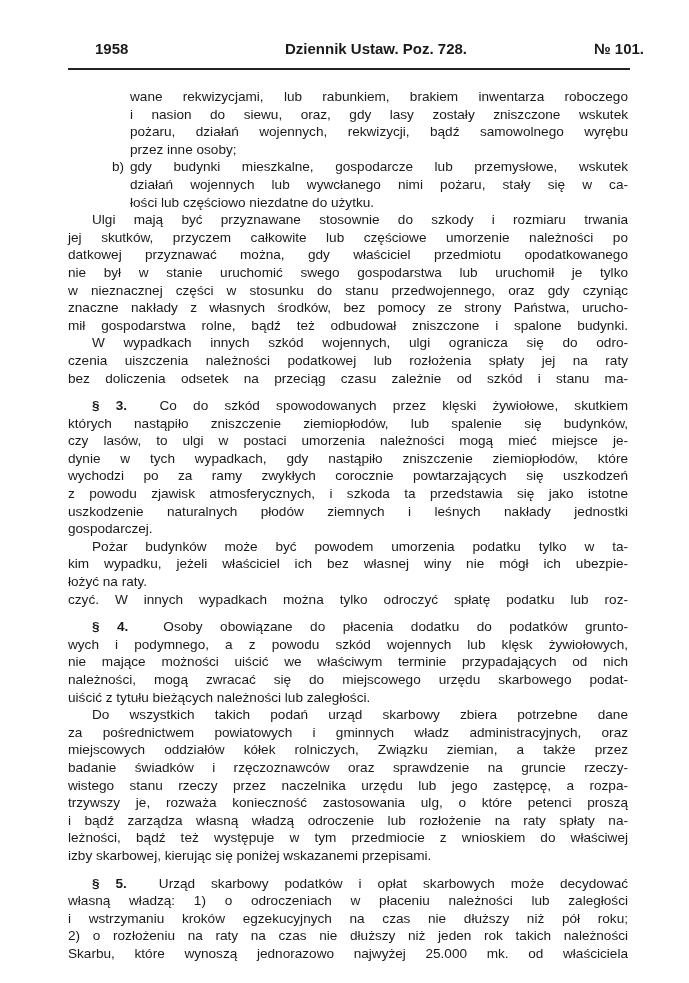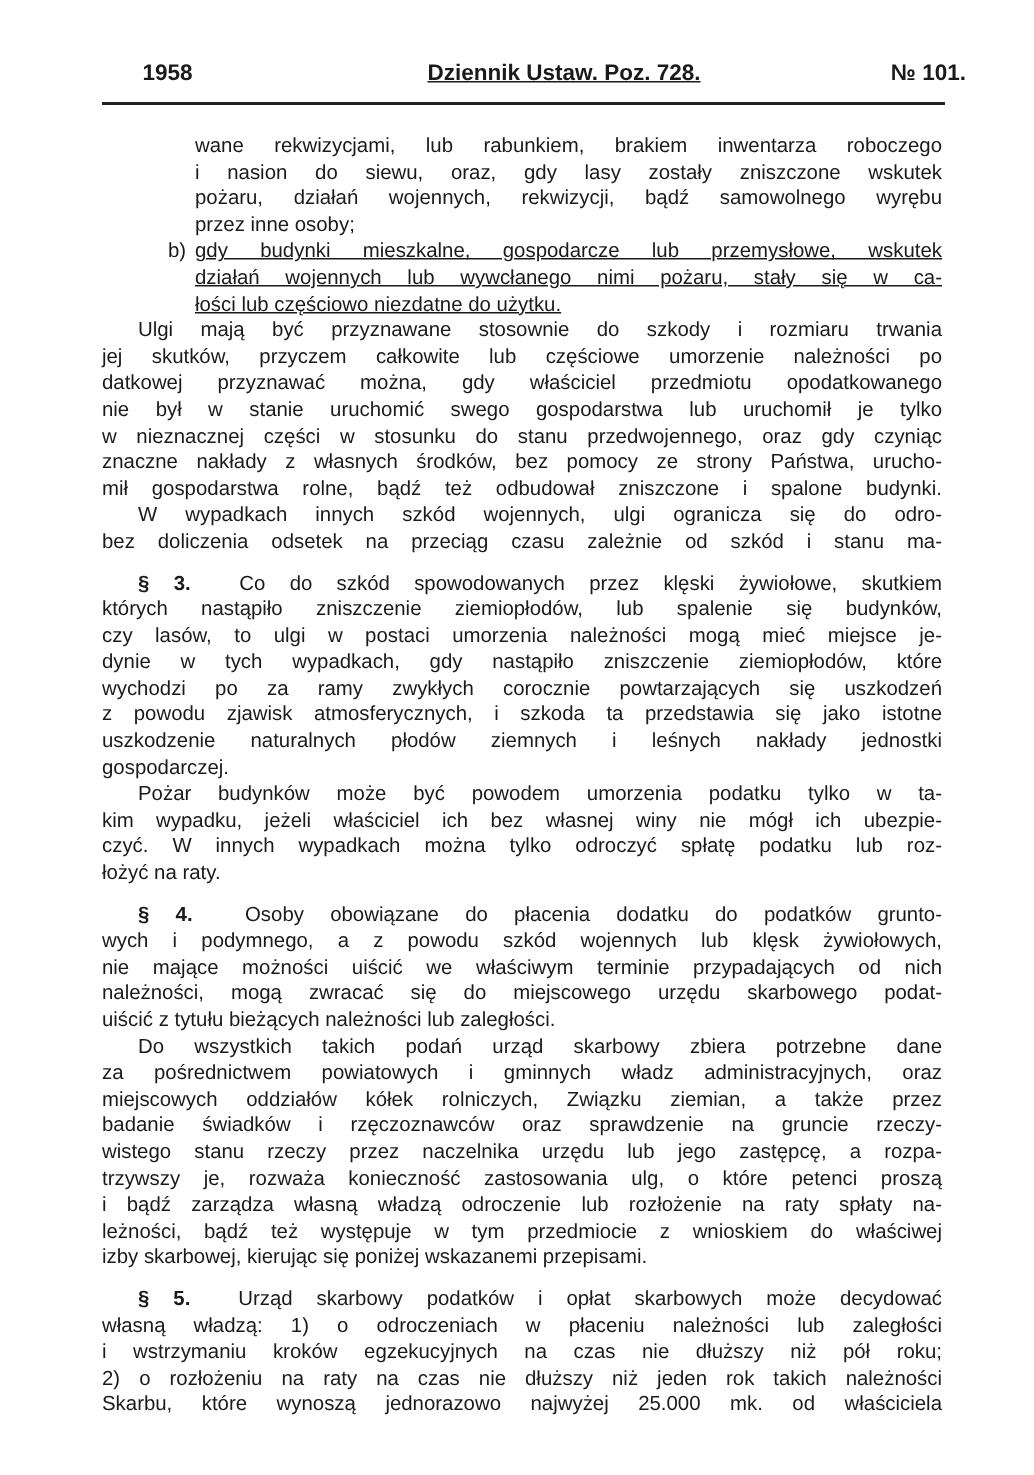--- a/index.html
+++ b/index.html
@@ -8,21 +8,21 @@
     font-family: "Liberation Sans", "DejaVu Sans", sans-serif;
     color: #1a1a1a;
   }
   .header {
     position: absolute; left: 58px; top: 36px; width: 570px; height: 24px;
     font-size: 15px; font-weight: bold; letter-spacing: 0px;
     font-family: "Liberation Sans Narrow", "Liberation Sans", sans-serif;
     margin-left: 32px;
   }
   .header .year { position: absolute; left: 5px; top: 4px; }
-  .header .title { position: absolute; left: 195px; top: 4px; font-weight: bold; text-decoration: underline; }
+  .header .title { position: absolute; left: 195px; top: 4px; font-weight: bold; }
   .header .issue { position: absolute; right: 16px; top: 4px; }
   .rule {
     position: absolute; left: 68px; top: 68px; width: 562px; height: 2px;
     background: #222;
   }
   .body-text {
     position: absolute; left: 68px; top: 88px; width: 560px;
     font-size: 13.6px; line-height: 17.6px;
   }
   .ind-list { padding-left: 62px; }
@@ -46,57 +46,58 @@
 
   <div class="ind-list">
     <span class="line">wane rekwizycjami, lub rabunkiem, brakiem inwentarza roboczego</span>
     <span class="line">i nasion do siewu, oraz, gdy lasy zostały zniszczone wskutek</span>
     <span class="line">pożaru, działań wojennych, rekwizycji, bądź samowolnego wyrębu</span>
     <span class="line end">przez inne osoby;</span>
   </div>
 
   <div class="ind-b" style="position:relative;">
     <span style="position:absolute; left:44px; top:0;">b)</span>
-    <div style="padding-left:18px;text-decoration:underline;">
+    <div style="padding-left:18px;">
       <span class="line">gdy budynki mieszkalne, gospodarcze lub przemysłowe, wskutek</span>
       <span class="line">działań wojennych lub wywcłanego nimi pożaru, stały się w ca-</span>
       <span class="line end">łości lub częściowo niezdatne do użytku.</span>
     </div>
   </div>
 
   <div>
     <span class="line" style="padding-left:24px;">Ulgi mają być przyznawane stosownie do szkody i rozmiaru trwania</span>
     <span class="line">jej skutków, przyczem całkowite lub częściowe umorzenie należności po</span>
     <span class="line">datkowej przyznawać można, gdy właściciel przedmiotu opodatkowanego</span>
     <span class="line">nie był w stanie uruchomić swego gospodarstwa lub uruchomił je tylko</span>
     <span class="line">w nieznacznej części w stosunku do stanu przedwojennego, oraz gdy czyniąc</span>
     <span class="line">znaczne nakłady z własnych środków, bez pomocy ze strony Państwa, urucho-</span>
     <span class="line">mił gospodarstwa rolne, bądź też odbudował zniszczone i spalone budynki.</span>
   </div>
 
   <div>
     <span class="line" style="padding-left:24px;">W wypadkach innych szkód wojennych, ulgi ogranicza się do odro-</span>
+    <span class="line">czenia uiszczenia należności podatkowej lub rozłożenia spłaty jej na raty</span>
     <span class="line">bez doliczenia odsetek na przeciąg czasu zależnie od szkód i stanu ma-</span>
   </div>
 
   <div class="gap"></div>
 
   <div>
     <span class="line" style="padding-left:24px;"><b class="sec">§ 3.</b>&nbsp; <span>Co do szkód spowodowanych przez klęski żywiołowe, skutkiem</span></span>
     <span class="line">których nastąpiło zniszczenie ziemiopłodów, lub spalenie się budynków,</span>
     <span class="line">czy lasów, to ulgi w postaci umorzenia należności mogą mieć miejsce je-</span>
     <span class="line">dynie w tych wypadkach, gdy nastąpiło zniszczenie ziemiopłodów, które</span>
     <span class="line">wychodzi po za ramy zwykłych corocznie powtarzających się uszkodzeń</span>
     <span class="line">z powodu zjawisk atmosferycznych, i szkoda ta przedstawia się jako istotne</span>
     <span class="line">uszkodzenie naturalnych płodów ziemnych i leśnych nakłady jednostki</span>
     <span class="line end">gospodarczej.</span>
     <span class="line" style="padding-left:24px;">Pożar budynków może być powodem umorzenia podatku tylko w ta-</span>
     <span class="line">kim wypadku, jeżeli właściciel ich bez własnej winy nie mógł ich ubezpie-</span>
+    <span class="line end">łożyć na raty.</span>
     <span class="line">czyć. W innych wypadkach można tylko odroczyć spłatę podatku lub roz-</span>
-    <span class="line end">łożyć na raty.</span>
   </div>
 
   <div class="gap"></div>
 
   <div>
     <span class="line" style="padding-left:24px;"><b class="sec">§ 4.</b>&nbsp; <span>Osoby obowiązane do płacenia dodatku do podatków grunto-</span></span>
     <span class="line">wych i podymnego, a z powodu szkód wojennych lub klęsk żywiołowych,</span>
     <span class="line">nie mające możności uiścić we właściwym terminie przypadających od nich</span>
     <span class="line">należności, mogą zwracać się do miejscowego urzędu skarbowego podat-</span>
     <span class="line end">uiścić z tytułu bieżących należności lub zaległości.</span>

